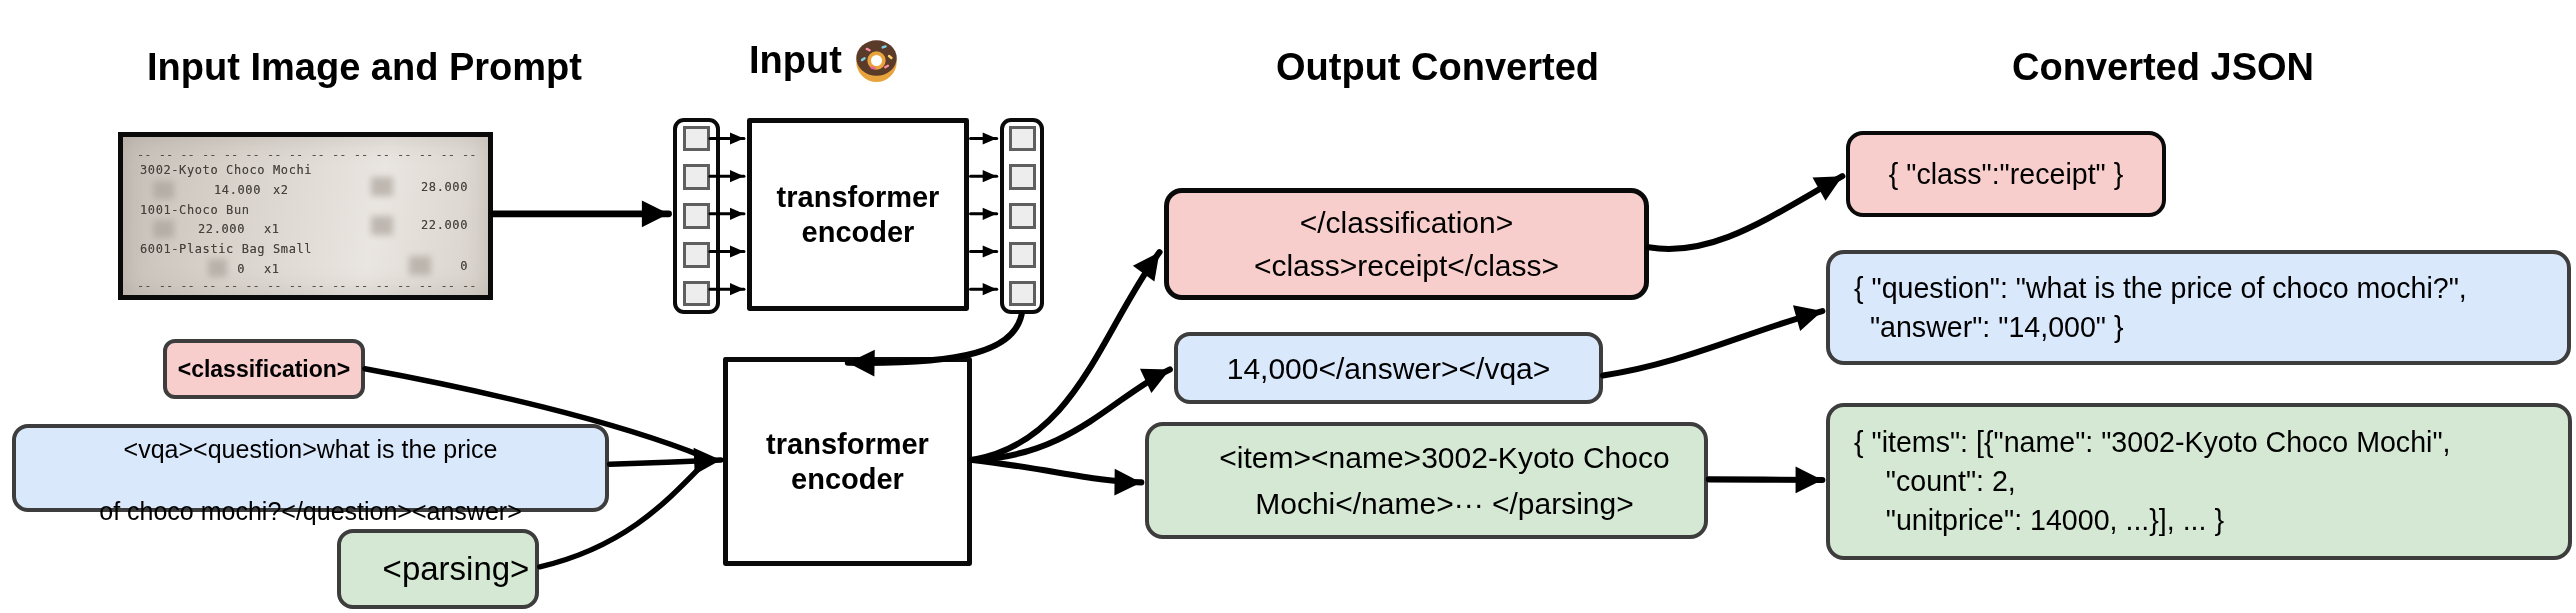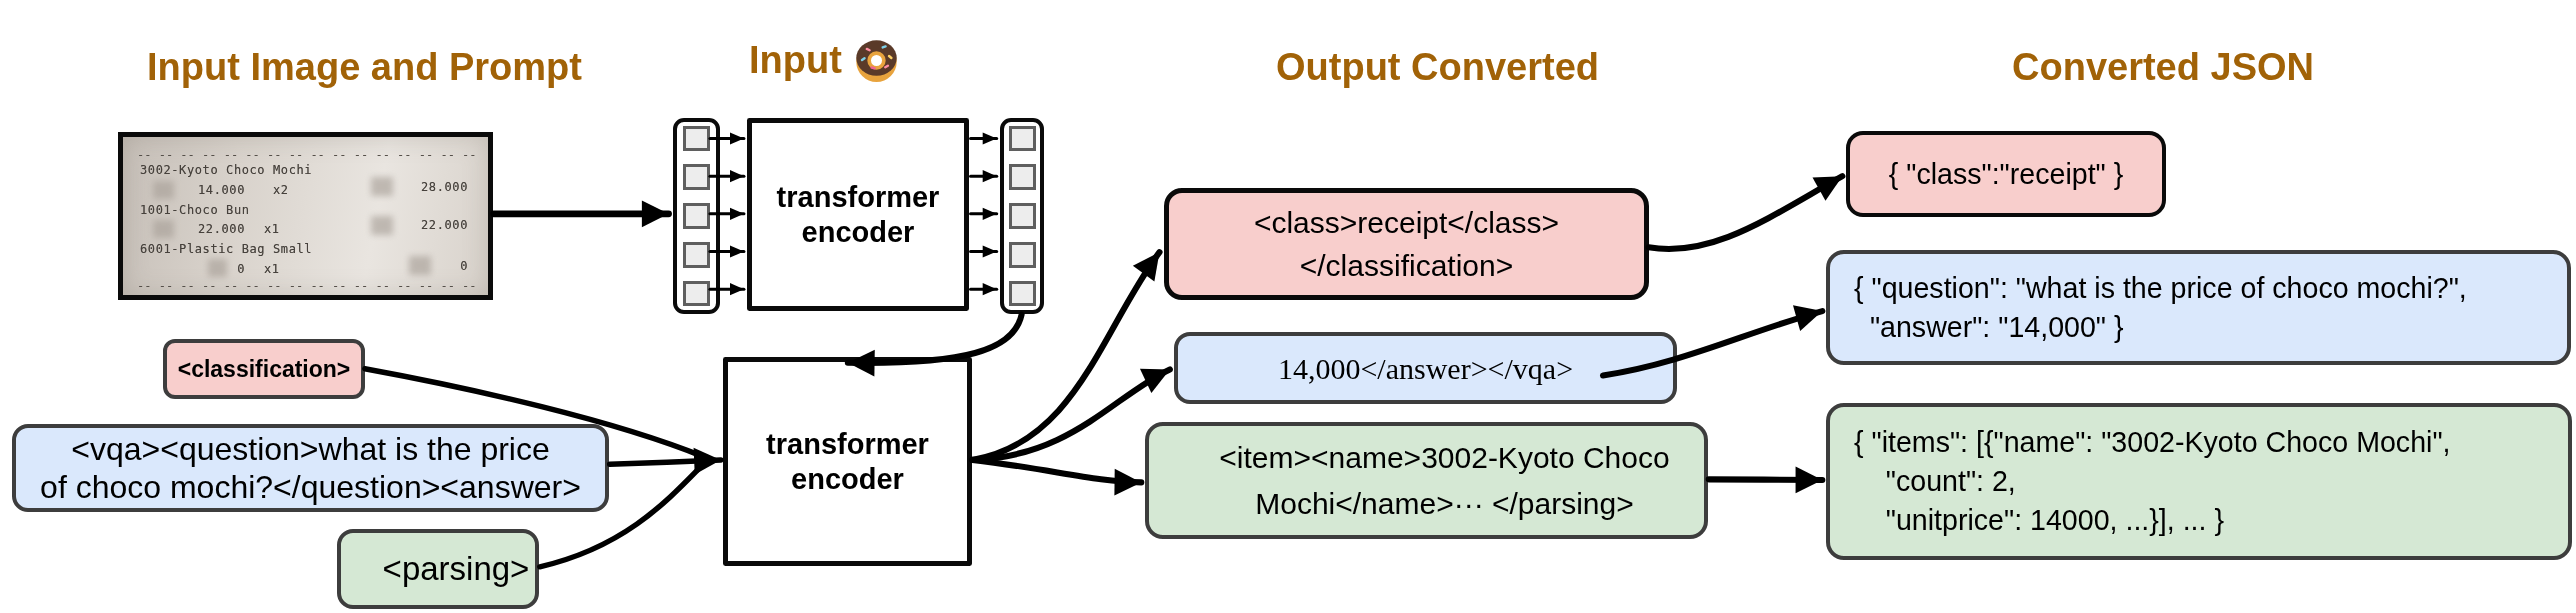--- a/index.html
+++ b/index.html
@@ -1,31 +1,31 @@
 <!DOCTYPE html>
 <html style="font-size:9.7px"><head>
 <meta charset="utf-8">
 <style>
   html,body{margin:0;padding:0;background:#ffffff;}
   body{width:2576px;height:613px;position:relative;overflow:hidden;
        font-family:"Liberation Sans",sans-serif;color:#000;}
   .heading{position:absolute;font-weight:bold;font-size:38px;text-align:center;
-           white-space:nowrap;letter-spacing:0px;color:#a16207;}
+           white-space:nowrap;letter-spacing:0px;color:#000000;}
   .box{position:absolute;box-sizing:border-box;display:flex;flex-direction:column;
        align-items:center;justify-content:center;text-align:center;}
   .rounded{border-radius:16px;border:4.3px solid #3d3d3d;}
   .pinkfill{background:#F8CECC;}
   .bluefill{background:#DAE8FC;}
   .greenfill{background:#D5E8D4;padding-left:36px;}
   .blackborder{border:5.5px solid #0a0a0a;border-radius:18px;}
   .whitebox{background:#ffffff;border:5.5px solid #0a0a0a;border-radius:2.4px;}
   .modeltext{font-weight:bold;font-size:29px;line-height:35px;}
   .seqtext{font-size:30px;line-height:45px;white-space:pre;}
   .prompttext38{font-size:23px;white-space:pre;}
-  .prompttext50{font-size:32px;line-height:38px;white-space:pre;}
+  .prompttext50{font-size:25px;line-height:38px;white-space:pre;margin-top:24px;}
   .prompttext54{font-size:33px;white-space:pre;}
   .jsontext{font-size:28.6px;line-height:39px;white-space:pre;text-align:left;width:100%;}
   .tokencol{position:absolute;box-sizing:border-box;background:#ffffff;border:4.9px solid #0a0a0a;
             border-radius:11px;display:flex;flex-direction:column;justify-content:space-between;
             padding:3.6px 0;align-items:center;}
   .token{width:27px;height:25.5px;box-sizing:border-box;background:#ededed;border:3px solid #5f5f5f;}
   
   .receipt{position:absolute;left:118px;top:132px;width:375px;height:168px;box-sizing:border-box;
            border:5.5px solid #0a0a0a;
            background:linear-gradient(100deg,#c6bfb8 0%,#d8d2cb 30%,#e9e5e0 68%,#d8d2cb 100%);
@@ -63,21 +63,21 @@
 </div>
 
 <div class="heading" style="left:1234px;top:46px;width:407px;">Output Converted</div>
 
 <div class="heading" style="left:1926px;top:46px;width:474px;">Converted JSON</div>
 
 <div class="receipt">
   <div class="rdash" style="top:11px;">-- -- -- -- -- -- -- -- -- -- -- -- -- -- -- -- -- -- -- -- --</div>
 
   <div class="rline" style="left:17px;top:25.5px;">3002-Kyoto Choco Mochi</div>
-  <div class="rline" style="left:55px;top:46px;width:67px;text-align:right;">14.000</div>
+  <div class="rline" style="left:71px;top:46px;width:67px;text-align:right;">14.000</div>
   <div class="rline" style="left:150px;top:46px;">x2</div>
   <div class="rline" style="left:272px;top:43px;width:73px;text-align:right;">28.000</div>
 
   <div class="rline" style="left:17px;top:66px;">1001-Choco Bun</div>
   <div class="rline" style="left:55px;top:85px;width:67px;text-align:right;">22.000</div>
   <div class="rline" style="left:141px;top:85px;">x1</div>
   <div class="rline" style="left:272px;top:81px;width:73px;text-align:right;">22.000</div>
 
   <div class="rline" style="left:17px;top:105px;">6001-Plastic Bag Small</div>
   <div class="rline" style="left:55px;top:125px;width:67px;text-align:right;">0</div>
@@ -127,25 +127,25 @@
 <div class="box rounded bluefill" style="left:12px;top:424px;width:597px;height:88px;">
   <div class="prompttext50">&lt;vqa&gt;&lt;question&gt;what is the price</div>
   <div class="prompttext50">of choco mochi?&lt;/question&gt;&lt;answer&gt;</div>
 </div>
 
 <div class="box rounded greenfill" style="left:337px;top:529px;width:202px;height:80px;">
   <div class="prompttext54">&lt;parsing&gt;</div>
 </div>
 
 <div class="box blackborder pinkfill" style="left:1164px;top:188px;width:485px;height:112px;">
+  <div class="seqtext" style="line-height:43px;">&lt;/classification&gt;</div>
   <div class="seqtext" style="line-height:43px;">&lt;class&gt;receipt&lt;/class&gt;</div>
-  <div class="seqtext" style="line-height:43px;">&lt;/classification&gt;</div>
-</div>
-
-<div class="box rounded bluefill" style="left:1174px;top:332px;width:503px;height:72px;font-family:Liberation Serif, serif;">
+</div>
+
+<div class="box rounded bluefill" style="left:1174px;top:332px;width:429px;height:72px;">
   <div class="seqtext">14,000&lt;/answer&gt;&lt;/vqa&gt;</div>
 </div>
 
 <div class="box rounded greenfill" style="left:1145px;top:422px;width:563px;height:117px;border-radius:18px;">
   <div class="seqtext" style="line-height:46px;">&lt;item&gt;&lt;name&gt;3002-Kyoto Choco</div>
   <div class="seqtext" style="line-height:46px;text-align:right;">Mochi&lt;/name&gt;··· &lt;/parsing&gt;</div>
 </div>
 
 <div class="box pinkfill" style="left:1846px;top:131px;width:320px;height:86px;border:4.9px solid #0a0a0a;border-radius:17px;">
   <div class="seqtext" style="font-size:28.6px;">{ "class":"receipt" }</div>

